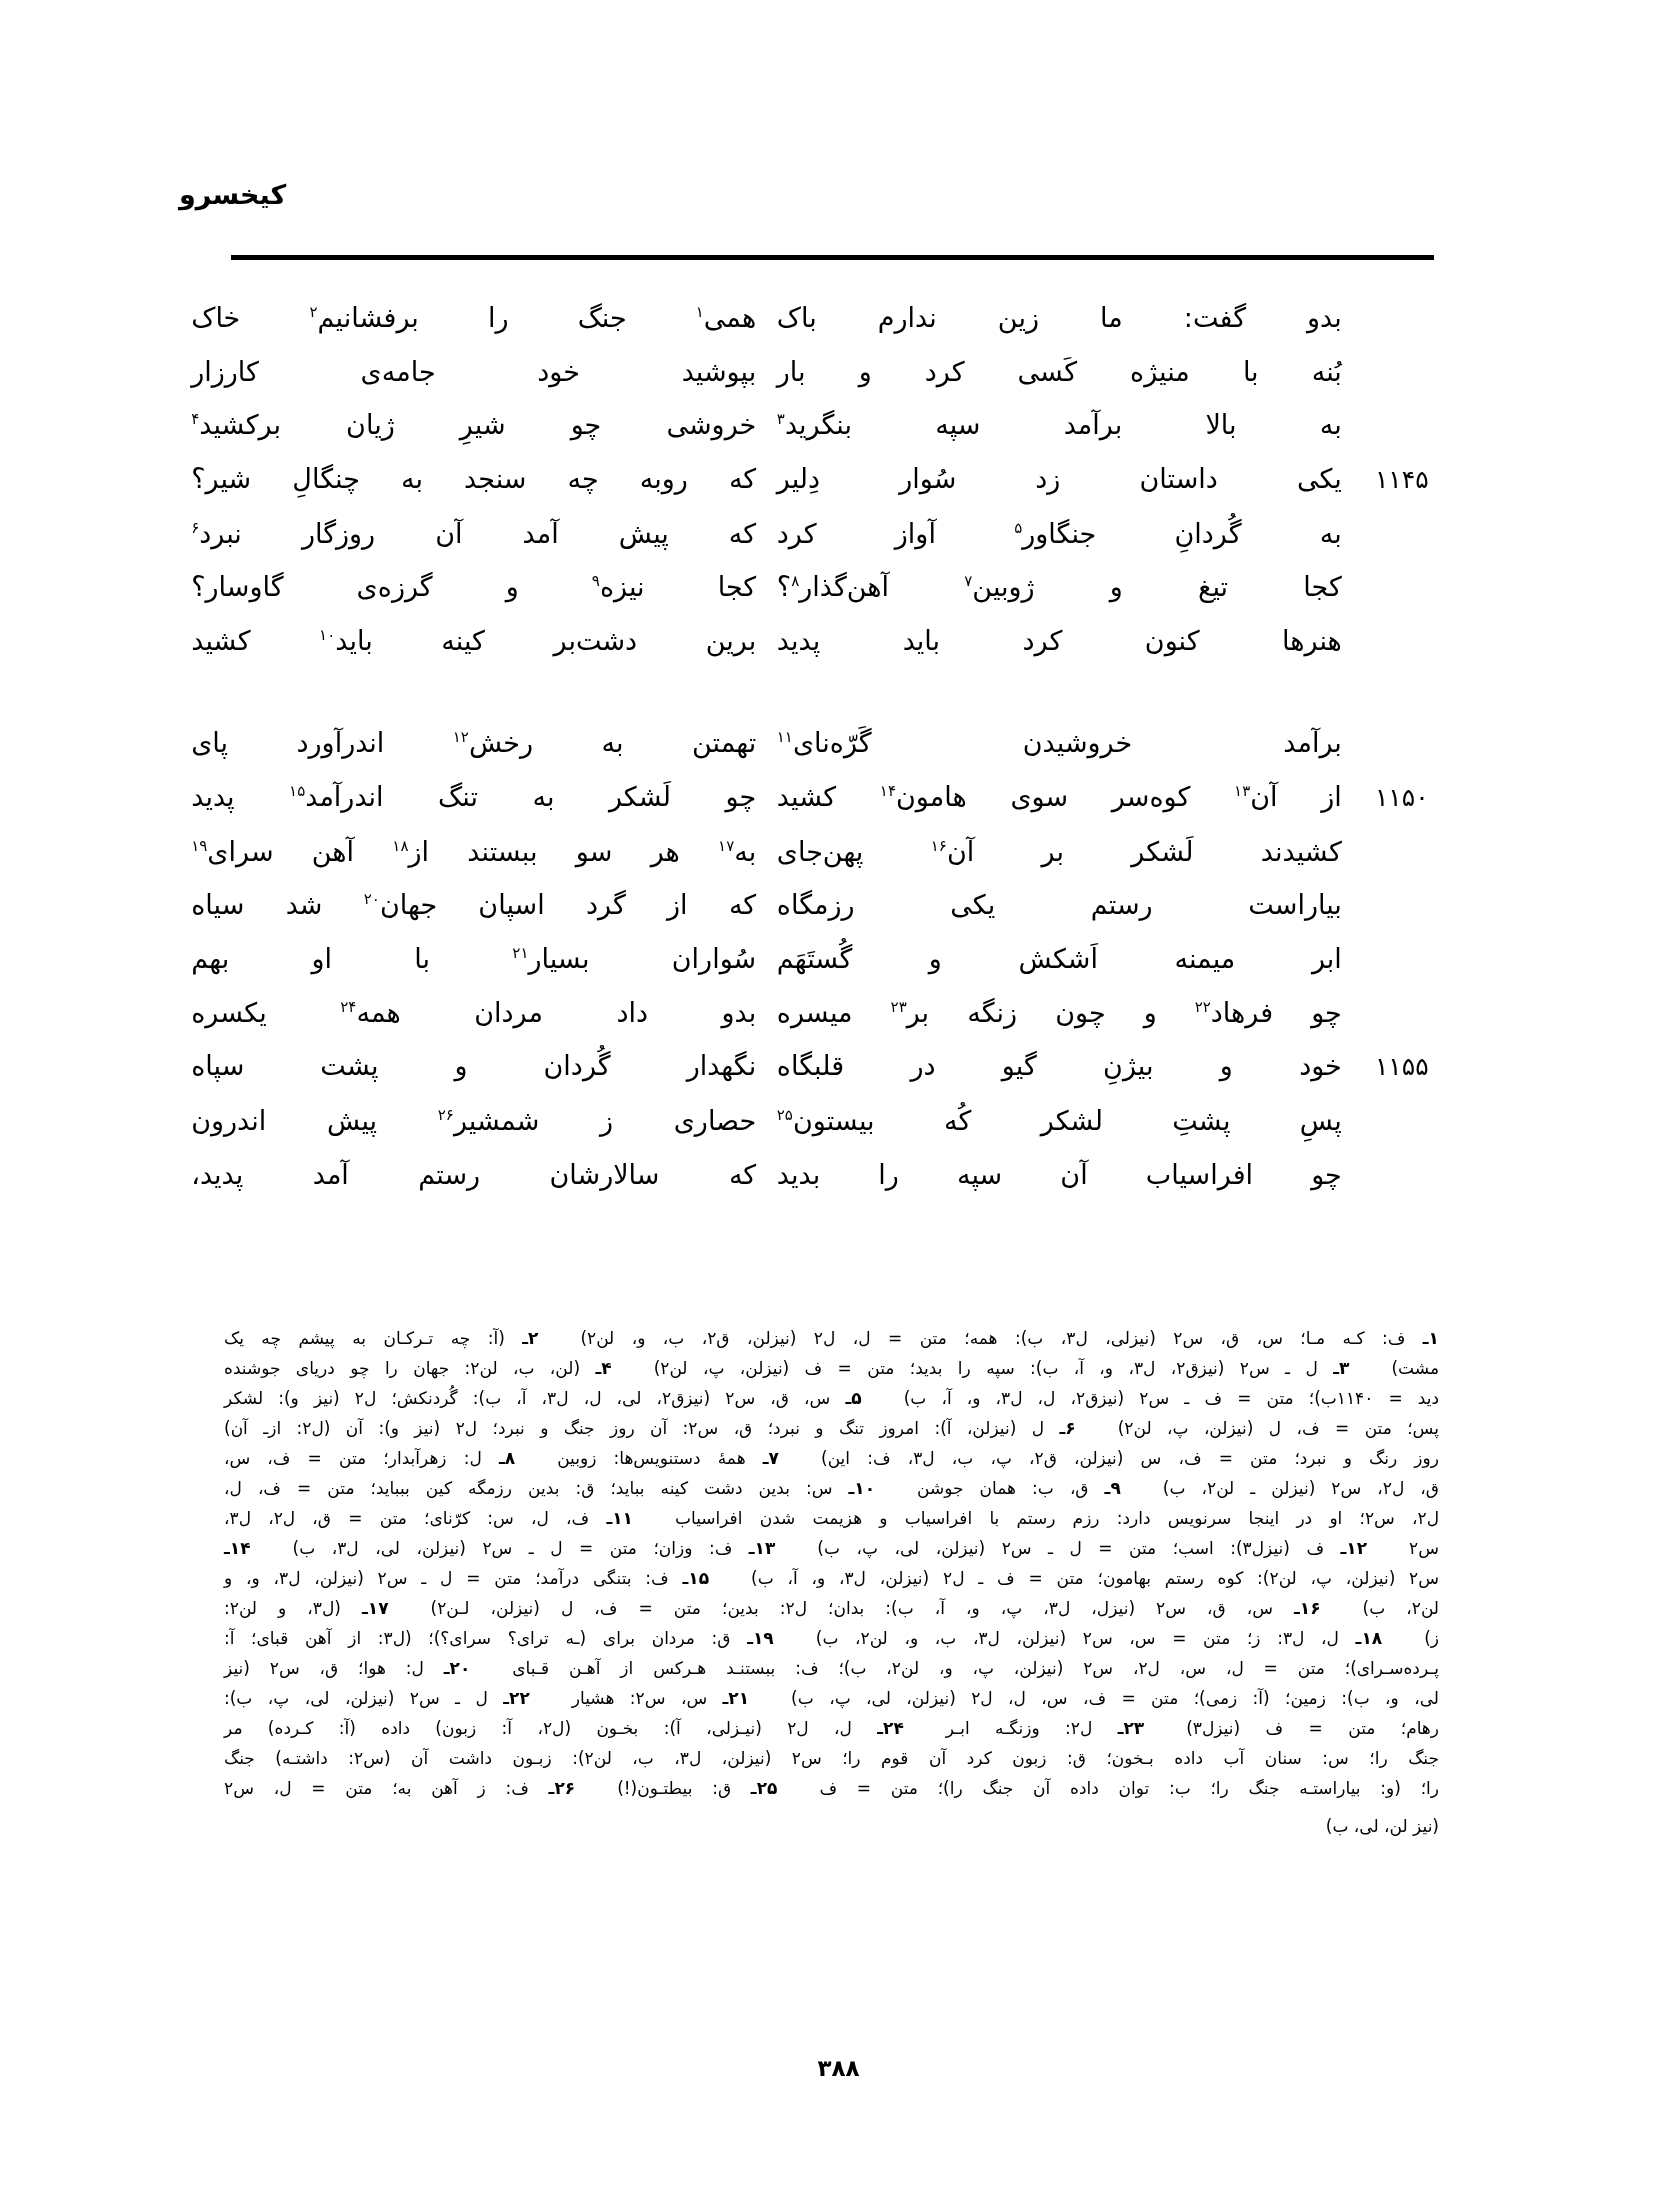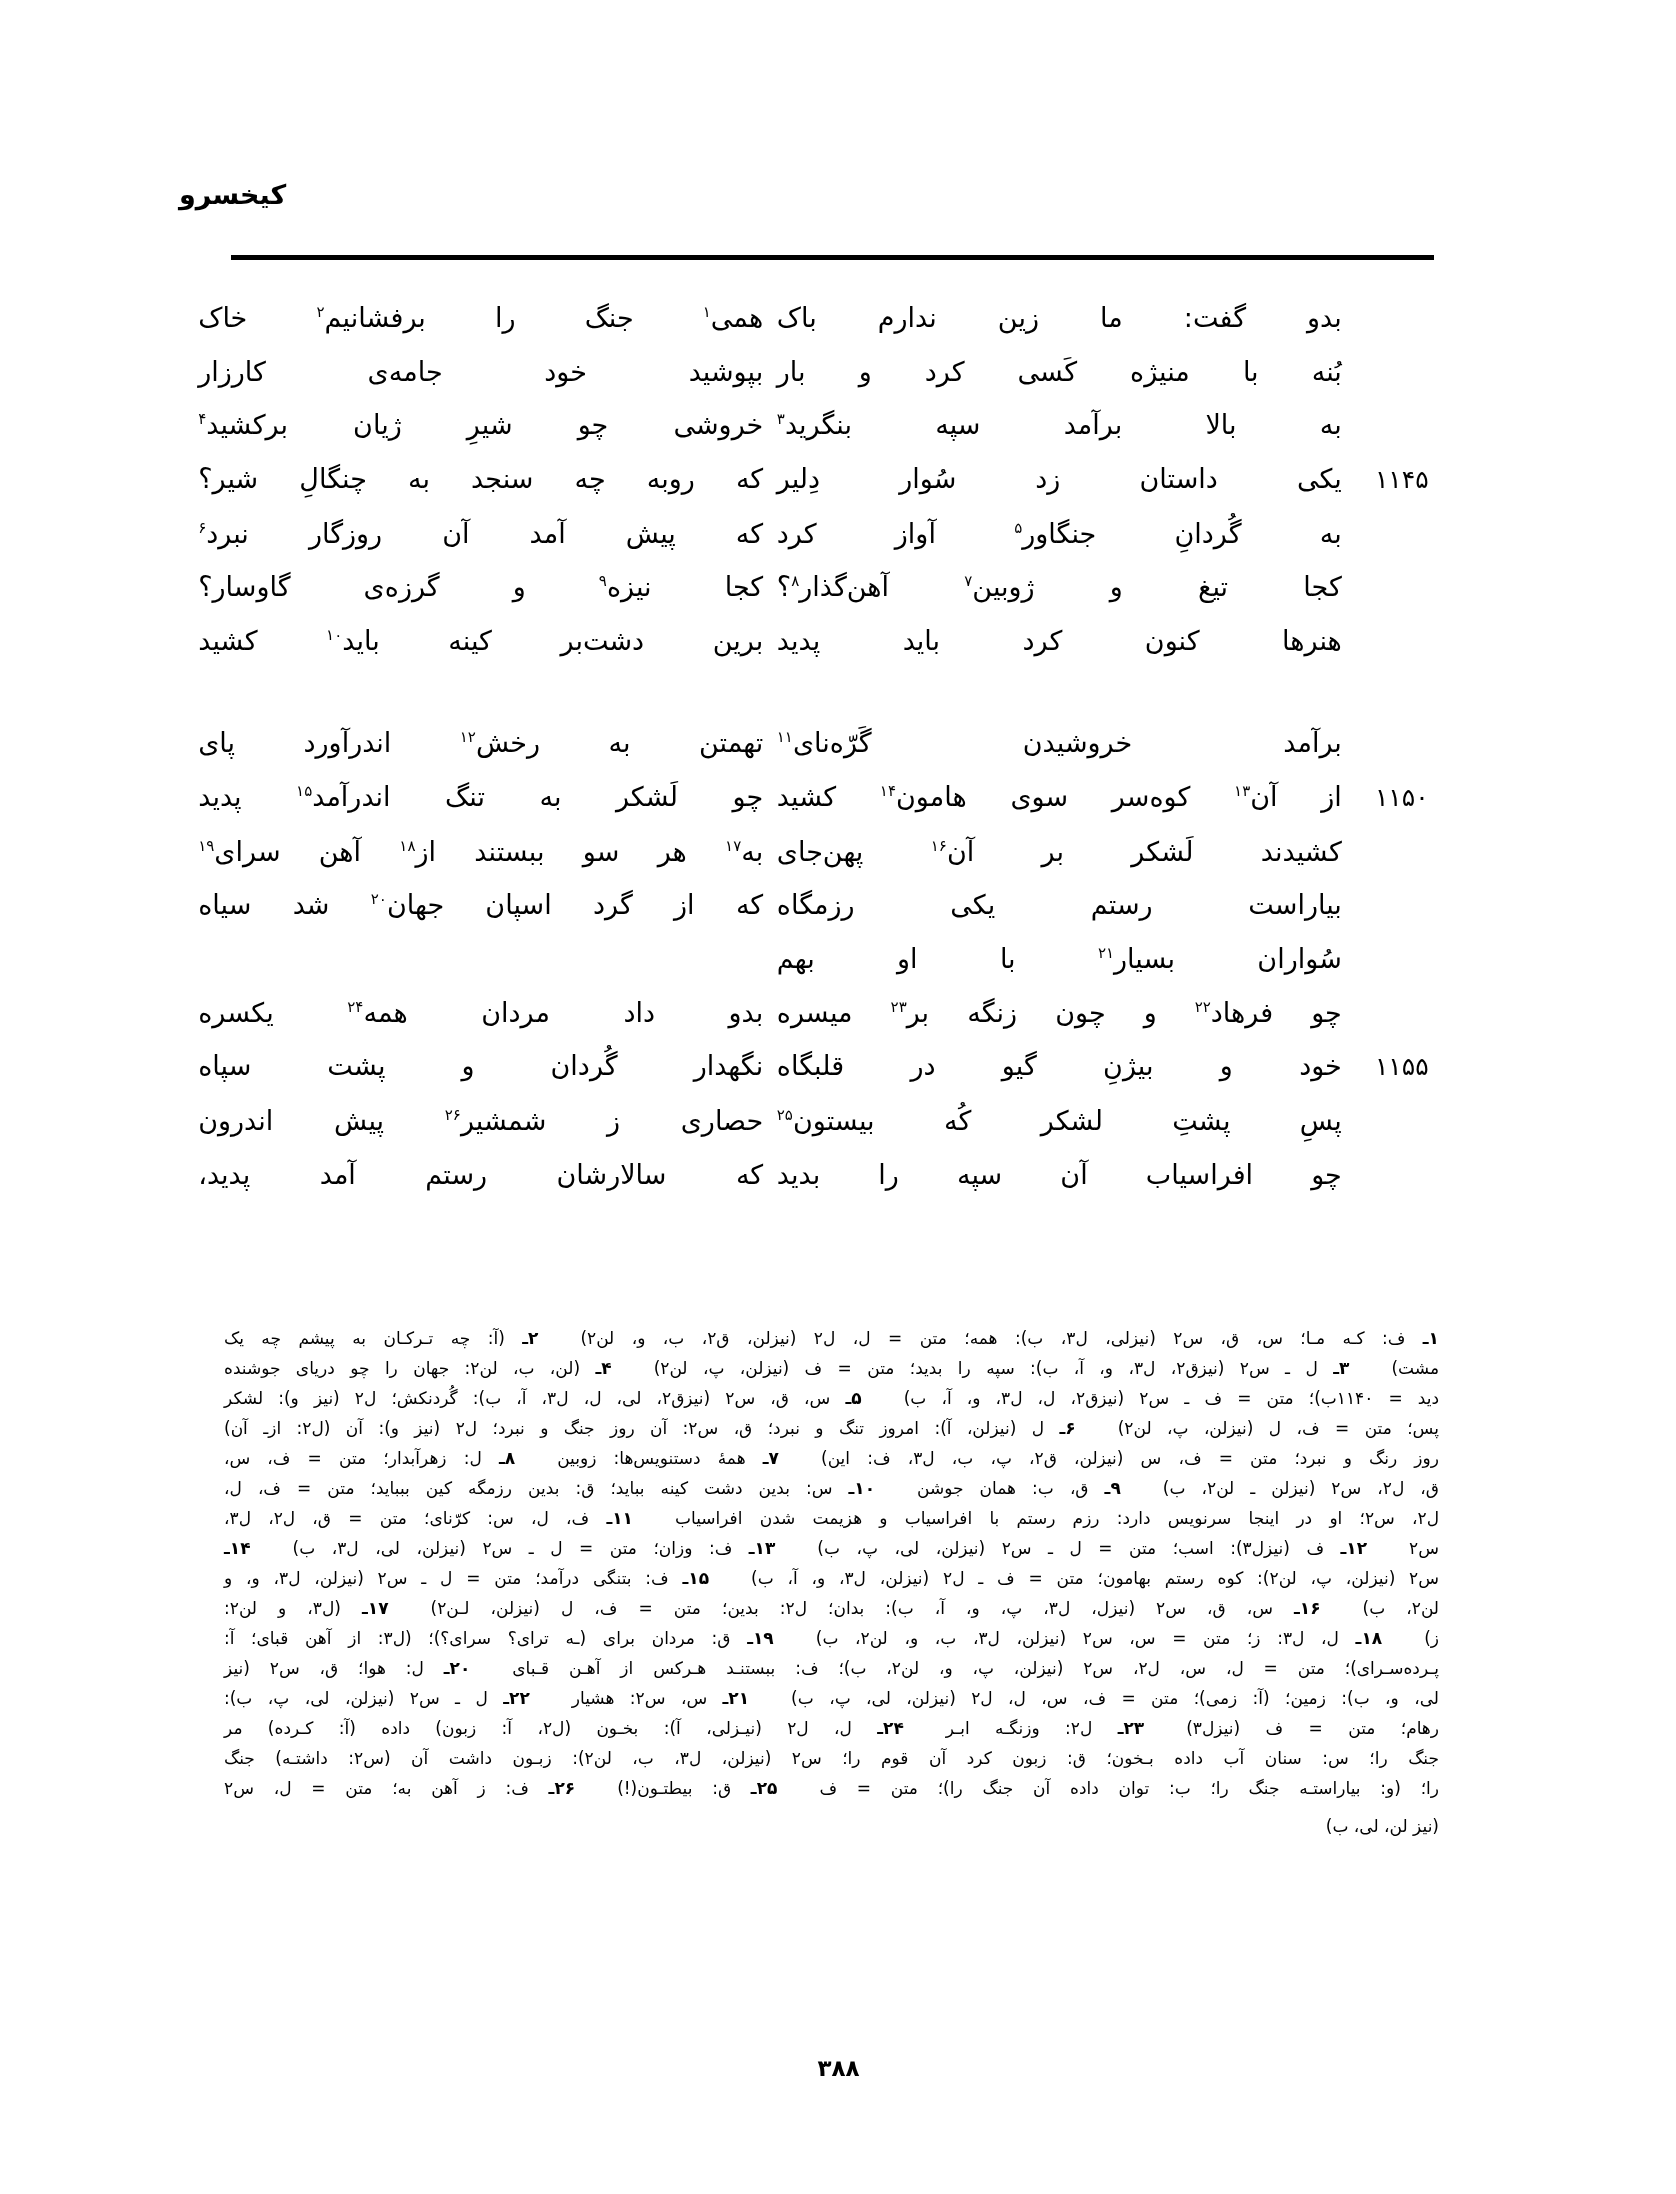--- a/index.html
+++ b/index.html
@@ -73,21 +73,21 @@
   .hemistich {
     flex: 0 0 565px;
     font-size: 27px;
     line-height: 51px;
     direction: rtl;
     text-align: justify;
     text-align-last: justify;
     white-space: nowrap;
     padding: 0 6.8px;
   }
-  .hemistich.first  { order: 2; }
+  .hemistich.first  { order: 2; margin-left: 7px; }
   .hemistich.second { order: 3; }
   .verse-no { order: 1; }
 
   sup.fn {
     font-size: 15px;
     vertical-align: super;
     line-height: 0;
     letter-spacing: 0;
   }
 
@@ -195,20 +195,21 @@
           <div class="hemistich first">کشیدند لَشکر بر آن<sup class="fn">۱۶</sup> پهن‌جای</div>
         </div>
         <div class="couplet">
           <div class="hemistich second">که از گرد اسپان جهان<sup class="fn">۲۰</sup> شد سیاه</div>
           <div class="verse-no"></div>
           <div class="hemistich first">بیاراست رستم یکی رزمگاه</div>
         </div>
         <div class="couplet">
           <div class="hemistich second">سُواران بسیار<sup class="fn">۲۱</sup> با او بهم</div>
           <div class="verse-no"></div>
+          <div class="hemistich first">ابر میمنه اَشکش و گُستَهَم</div>
         </div>
         <div class="couplet">
           <div class="hemistich second">بدو داد مردان همه<sup class="fn">۲۴</sup> یکسره</div>
           <div class="verse-no"></div>
           <div class="hemistich first">چو فرهاد<sup class="fn">۲۲</sup> و چون زنگه بر<sup class="fn">۲۳</sup> میسره</div>
         </div>
         <div class="couplet">
           <div class="hemistich second">نگهدار گُردان و پشت سپاه</div>
           <div class="verse-no">۱۱۵۵</div>
           <div class="hemistich first">خود و بیژنِ گیو در قلبگاه</div>

